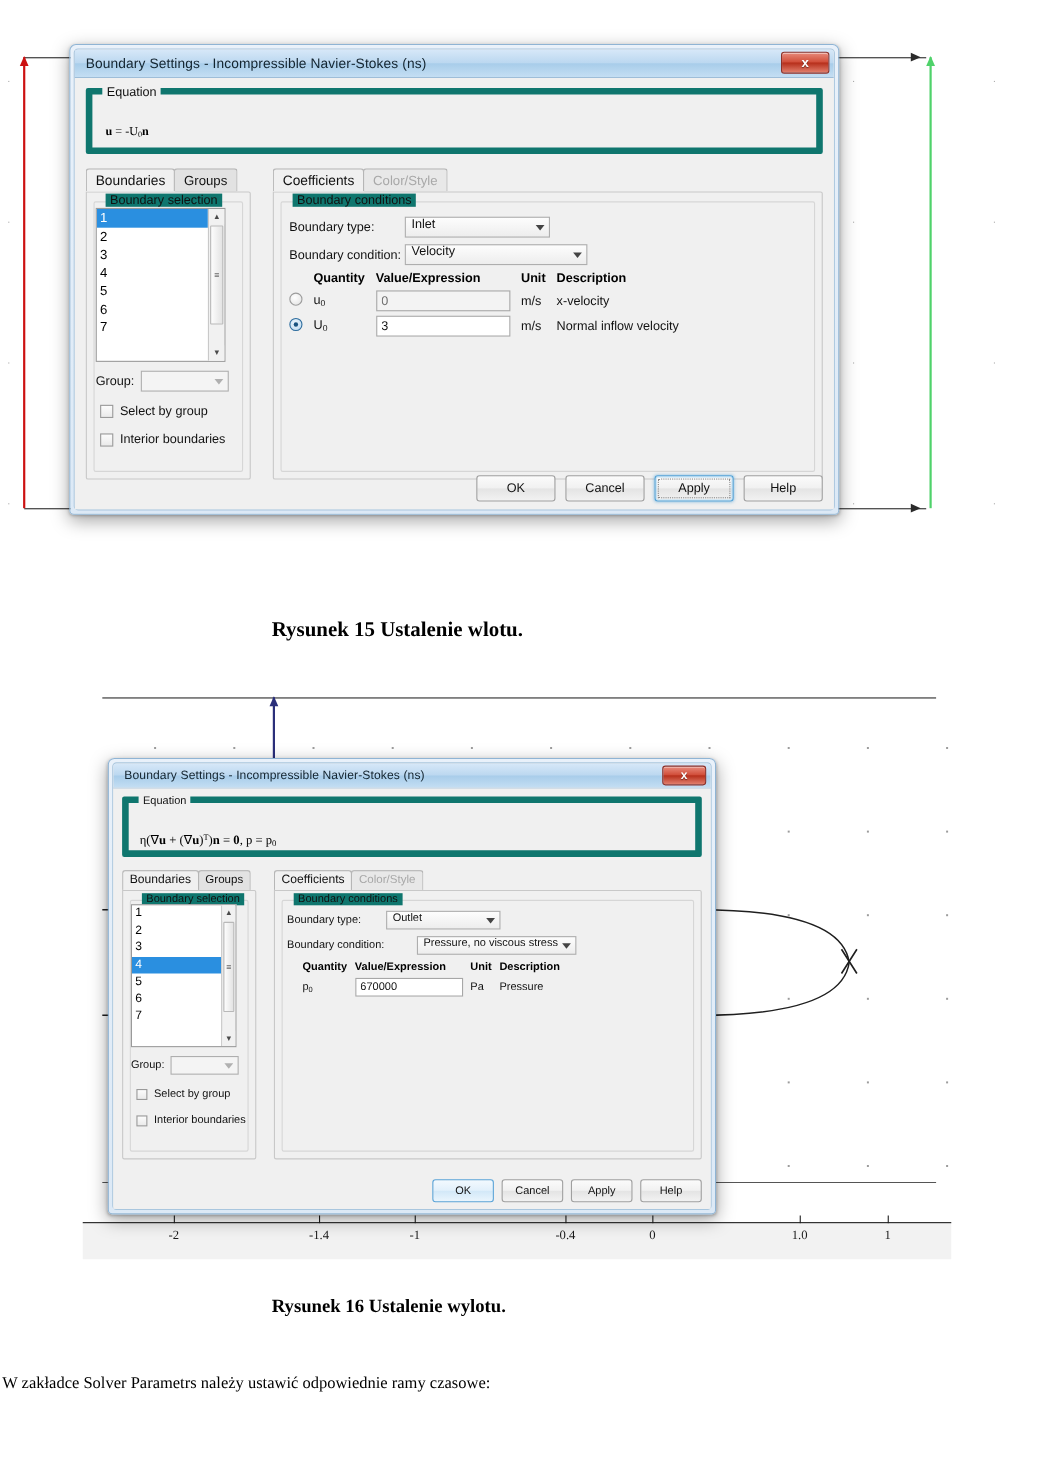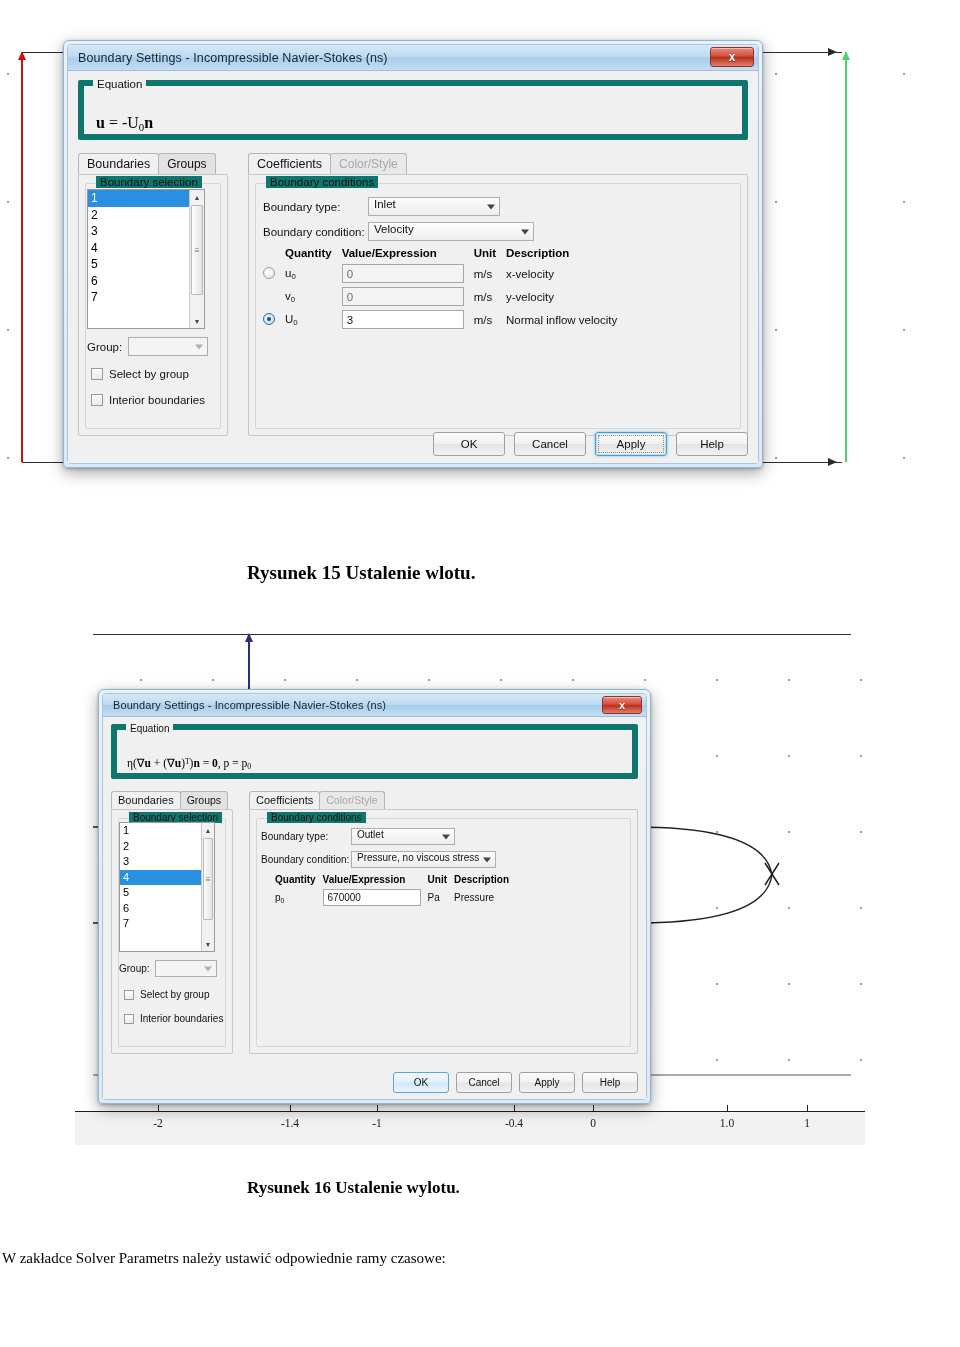--- a/index.html
+++ b/index.html
@@ -118,21 +118,21 @@
   .gbox-title {
     position: absolute; top: -8px; left: 9px; padding: 0 4px;
     background: #f0f0f0; font-size: 11.5px; color: #111;
   }
   #dialog-2 .gbox-title { font-size: 10px; top: -7px; }
 
   .equation-box { height: 60px; }
   #dialog-2 .equation-box { height: 55px; }
   .equation-text {
     position: absolute; left: 12px; top: 28px;
-    font-size: 16px; color: #000;
+    font-size: 11px; color: #000;
     font-family: "Liberation Serif", serif;
   }
   #dialog-2 .equation-text { font-size: 11.5px; top: 26px; left: 10px; }
   .equation-text b { font-weight: bold; }
   sub { font-size: .68em; vertical-align: -.25em; }
   sup { font-size: .66em; vertical-align: .45em; }
 
   
   .tabstrip { display: flex; align-items: flex-end; height: 21px; margin-top: 13px; }
   #dialog-2 .tabstrip { height: 19px; margin-top: 11px; }
@@ -411,27 +411,20 @@
                     <th>Description</th>
                   </tr>
                   <tr>
                     <td><span class="radio"></span></td>
                     <td class="qty">u<sub>0</sub></td>
                     <td><input class="txtin ro" readonly="" value="0" style=""></td>
                     <td>m/s</td>
                     <td>x-velocity</td>
                   </tr>
                   <tr>
-                    <td></td>
-                    <td class="qty">v<sub>0</sub></td>
-                    <td><input class="txtin ro" readonly="" value="0" style=""></td>
-                    <td>m/s</td>
-                    <td>y-velocity</td>
-                  </tr>
-                  <tr>
                     <td><span class="radio on"></span></td>
                     <td class="qty">U<sub>0</sub></td>
                     <td><input class="txtin" value="3" style=""></td>
                     <td>m/s</td>
                     <td>Normal inflow velocity</td>
                   </tr>
                 </tbody>
                   </table>
               </div>
             </div>
@@ -555,21 +548,21 @@
               <div style="position:absolute; left:11px; top:18px; right:10px;">
                 <div class="bc-row">
                   <span class="bc-lbl" style="width:90px;">Boundary type:</span>
                   <div class="combo" style="width:104px;">
                     <span class="cval">Outlet</span>
                     <span class="carr"></span>
                   </div>
                 </div>
                 <div class="bc-row">
                   <span class="bc-lbl" style="width:90px;">Boundary condition:</span>
-                  <div class="combo" style="width:145px;">
+                  <div class="combo" style="width:145px;margin-left:28px;">
                     <span class="cval">Pressure, no viscous stress</span>
                     <span class="carr"></span>
                   </div>
                 </div>
 
                 <table class="qt">
                   <tbody>
                       <tr>
                     <th style="width:14px;"></th>
                     <th>Quantity</th>

